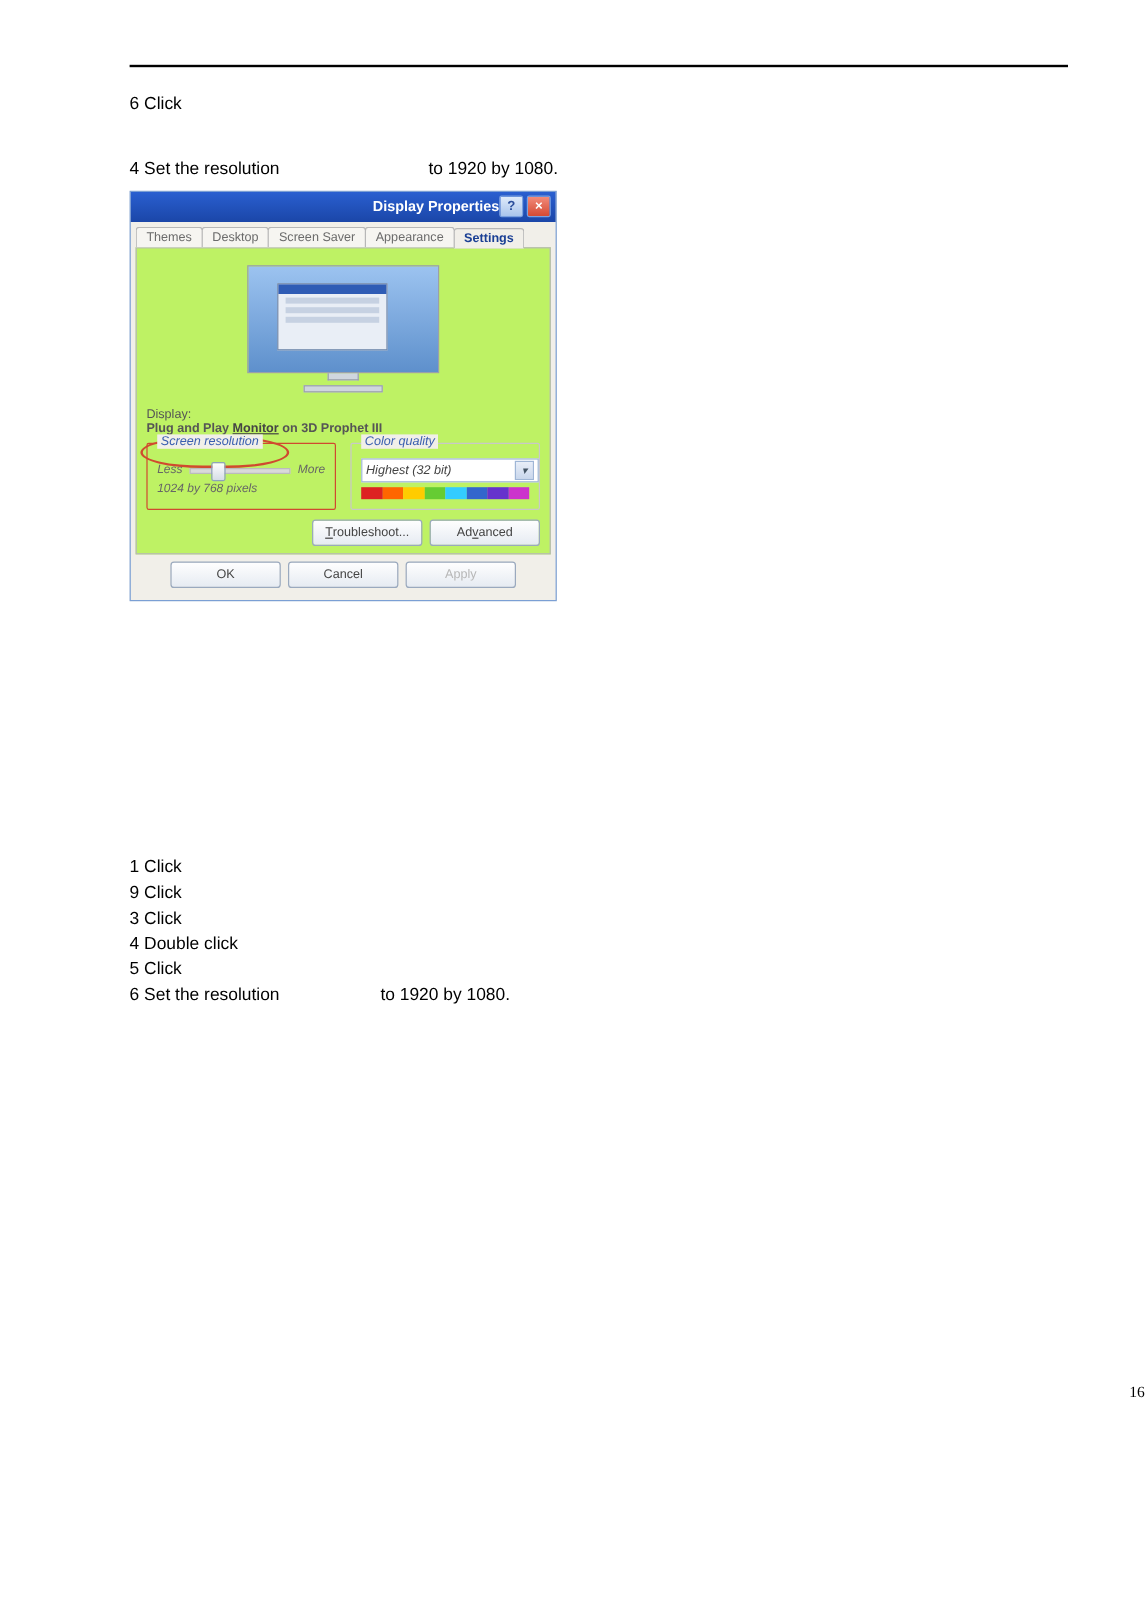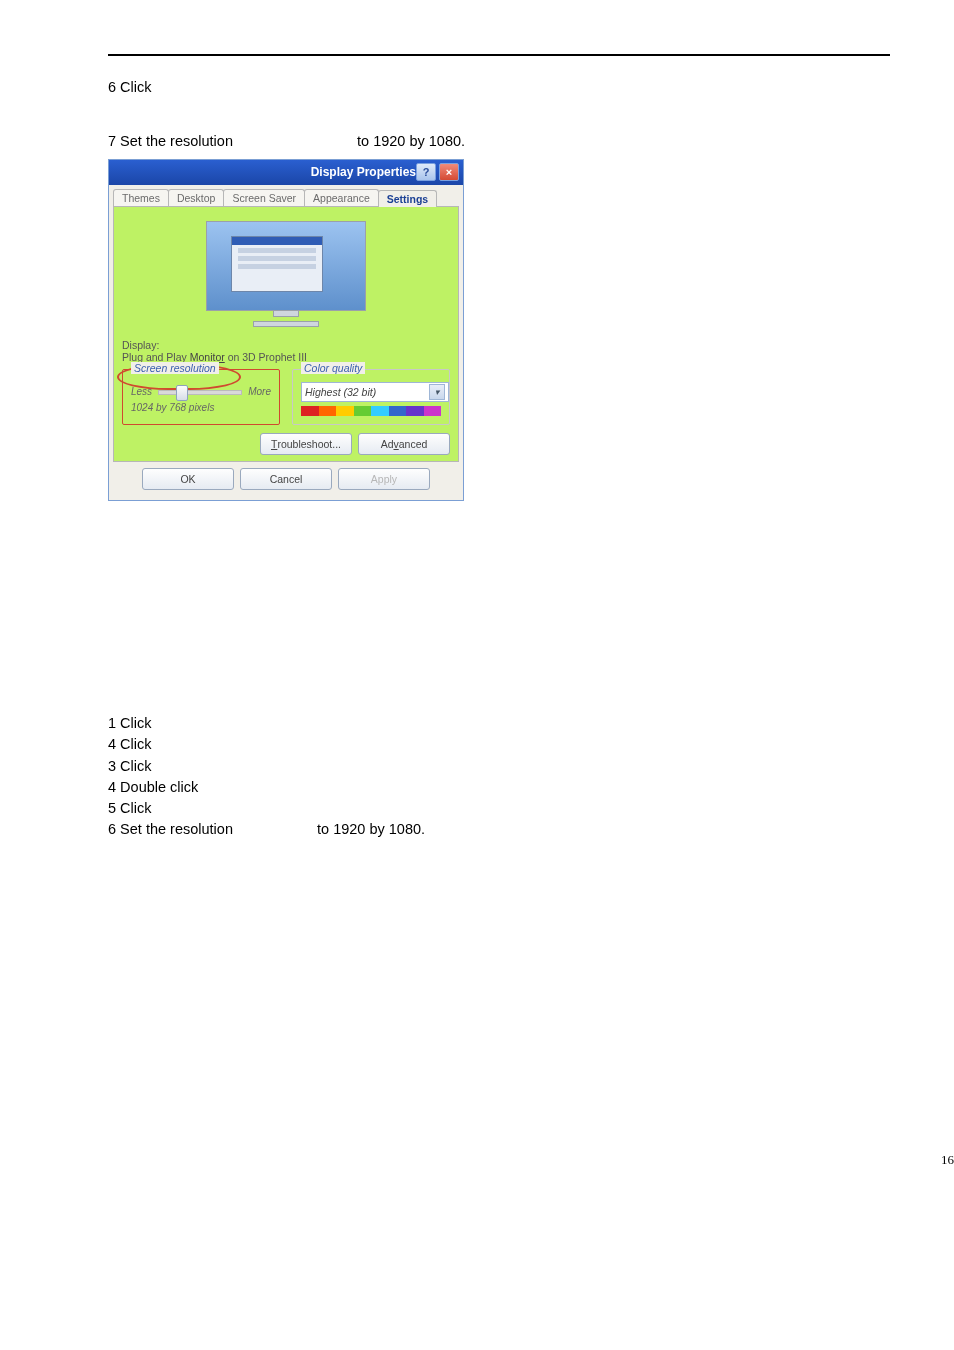--- a/index.html
+++ b/index.html
@@ -22,21 +22,21 @@
   .monwrap{display:flex;justify-content:center;padding:6px 0 2px 0;}
   .monitor{width:160px;}
   .mscreen{height:88px;border:1px solid #9aa0aa;background:linear-gradient(#9cc3f0,#5e90cc);position:relative;overflow:hidden;}
   .mwin{position:absolute;left:24px;top:14px;width:90px;height:54px;background:#e9eef6;border:1px solid #6d86aa;}
   .mwin .mtb{height:8px;background:#2f5cb5;}
   .mwin .mrow{height:5px;margin:3px 6px;background:#c6d1e2;}
   .mbase{height:10px;display:flex;justify-content:center;align-items:flex-start;}
   .mstand{width:24px;height:5px;background:#cfd6de;border:1px solid #9aa0aa;border-top:none;}
   .mfoot{width:64px;height:4px;background:#cfd6de;border:1px solid #9aa0aa;margin:0 auto;}
   .displaylbl{margin-top:10px;font-size:10.5px;color:#555;}
-  .displayval{font-size:10.5px;color:#555;}
+  .displayval{font-size:10.5px;color:#555;font-weight:bold;}
   .displayval u{color:#444;}
   .fsrow{display:flex;gap:12px;margin-top:6px;}
   .fs{border:1px solid #c8c8c8;border-radius:2px;padding:6px 8px 8px 8px;flex:1;position:relative;font-style:italic;}
   .fs.hl{border:1px solid #d04a2f;}
   .oval{position:absolute;left:-6px;top:-6px;width:120px;height:22px;border:2px solid #d04a2f;border-radius:50%/60%;pointer-events:none;}
   .fs legend,.fs .lg{position:absolute;top:-8px;left:8px;background:#f1efe9;padding:0 3px;font-size:10.5px;color:#3a5fb0;}
   .sliderrow{display:flex;align-items:center;gap:6px;margin-top:8px;}
   .sll{font-size:10px;color:#666;}
   .slider{flex:1;height:14px;position:relative;}
   .track{position:absolute;left:0;right:0;top:6px;height:3px;background:#d9d9d9;border:1px solid #bbb;}
@@ -54,21 +54,21 @@
 </style>
 </head>
 <body>
 
 <div class="page">
   <div class="rule"></div>
 
   <div class="line">6 Click</div>
   <div class="gap1"></div>
   <div class="line">
-    <span>7 Set the resolution</span>
+    <span>4 Set the resolution</span>
     <span style="display:inline-block;width:116px;"></span>
     <span>to 1920 by 1080.</span>
   </div>
 
   <div style="height:6px;"></div>
 
   <div class="dialog">
     <div class="titlebar">
       <span class="t">Display Properties</span>
       <div class="tbtns">
@@ -151,21 +151,21 @@
         <div class="wbtn">OK</div>
         <div class="wbtn">Cancel</div>
         <div class="wbtn dis">Apply</div>
       </div>
     </div>
   </div>
 
   <div style="height:210px;"></div>
 
   <div class="line">1 Click</div>
-  <div class="line">4 Click</div>
+  <div class="line">9 Click</div>
   <div class="line">3 Click</div>
   <div class="line">4 Double click</div>
   <div class="line">5 Click</div>
   <div class="line">
     <span>6 Set the resolution</span>
     <span style="display:inline-block;width:76px;"></span>
     <span>to 1920 by 1080.</span>
   </div>
 
   <div class="pgnum">16</div>

